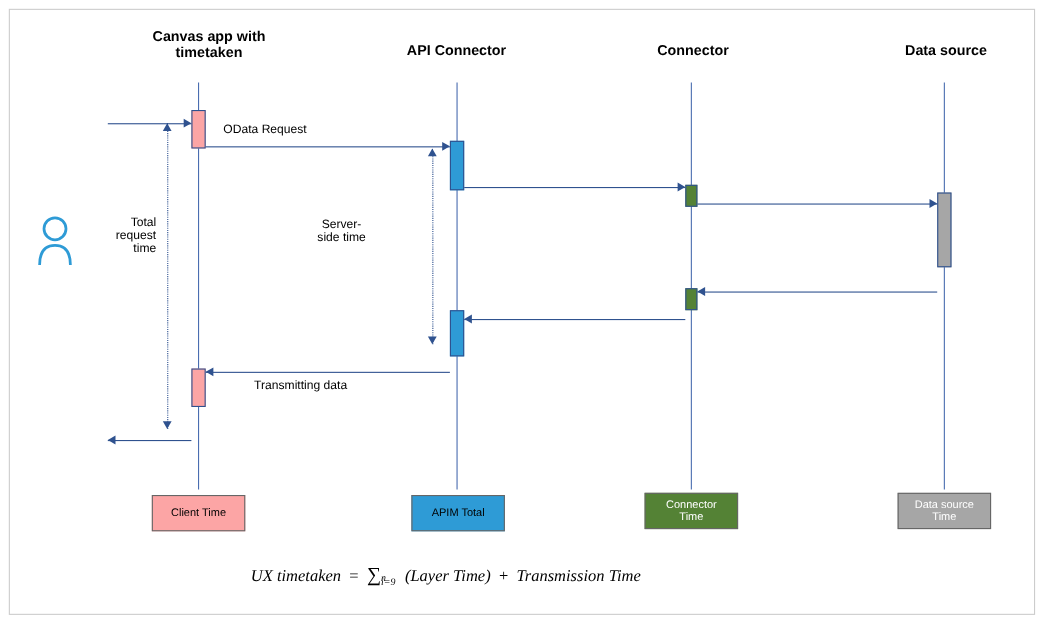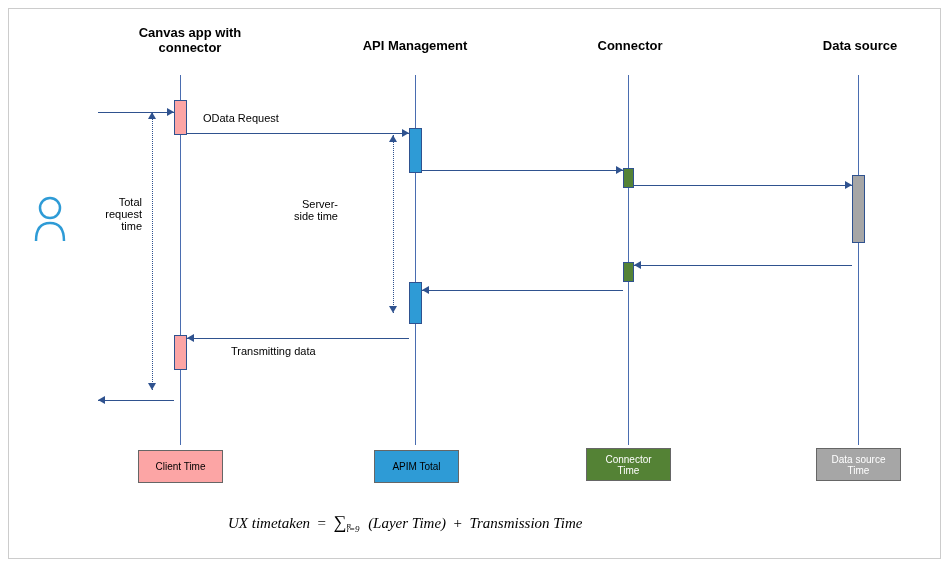--- a/index.html
+++ b/index.html
@@ -25,22 +25,22 @@
     .formula { position: absolute; font-family: 'Cambria Math', 'Times New Roman', serif; font-style: italic; font-size: 15px; white-space: nowrap; }
     .formula .sigma { font-style: normal; font-size: 18px; }
     .formula sup, .formula sub { font-size: 9px; font-style: italic; }
   </style>
 </head>
 <body>
 
 <div class="frame"></div>
 
 <div class="lane-header" style="left:130px; top:25px; width:120px;">Canvas app
-with connector</div>
-<div class="lane-header" style="left:355px; top:38px; width:120px;">API Management</div>
+with timetaken</div>
+<div class="lane-header" style="left:355px; top:38px; width:120px;">API Connector</div>
 <div class="lane-header" style="left:580px; top:38px; width:100px;">Connector</div>
 <div class="lane-header" style="left:810px; top:38px; width:100px;">Data source</div>
 
 <div class="lifeline" style="left:180px;"></div>
 <div class="lifeline" style="left:415px;"></div>
 <div class="lifeline" style="left:628px;"></div>
 <div class="lifeline" style="left:858px;"></div>
 
 <svg class="user-icon" style="left:30px; top:195px;" width="40" height="50" viewBox="0 0 40 50">
   <circle cx="20" cy="13" r="10" fill="none" stroke="#2e9bd6" stroke-width="2.5"></circle>
@@ -84,21 +84,21 @@
 <div class="dotted-v" style="left:152px; top:112px; height:278px;"></div>
 <div class="dotted-arrow-up" style="left:148px; top:112px;"></div>
 <div class="dotted-arrow-down" style="left:148px; top:383px;"></div>
 <div class="side-label" style="left:92px; top:196px; width:50px; white-space: pre-line;">Total
 request
 time</div>
 
 <div class="dotted-v" style="left:393px; top:135px; height:178px;"></div>
 <div class="dotted-arrow-up" style="left:389px; top:135px;"></div>
 <div class="dotted-arrow-down" style="left:389px; top:306px;"></div>
-<div class="side-label" style="left:283px; top:198px; width:55px; white-space: pre-line; text-align:right;">Server-
+<div class="side-label" style="left:283px; top:198px; width:55px; white-space: pre-line; text-align:center;">Server-
 side time</div>
 
 <div class="legend-box act-yellow" style="left:138px; top:450px; color:#000;">Client Time</div>
 <div class="legend-box act-blue" style="left:374px; top:450px; color:#000;">APIM Total</div>
 <div class="legend-box act-green" style="left:586px; top:448px; color:#fff; white-space: pre-line;">Connector
 Time</div>
 <div class="legend-box act-grey" style="left:816px; top:448px; color:#fff; white-space: pre-line;">Data source
 Time</div>
 
 <div class="formula" style="left:228px; top:512px;">

